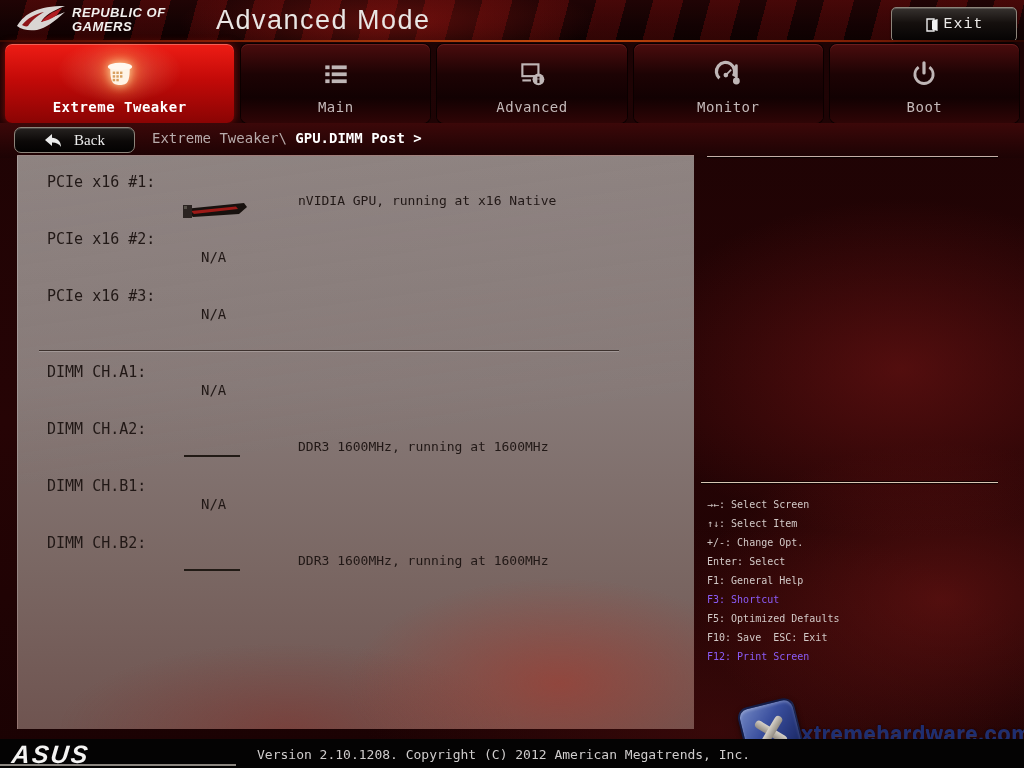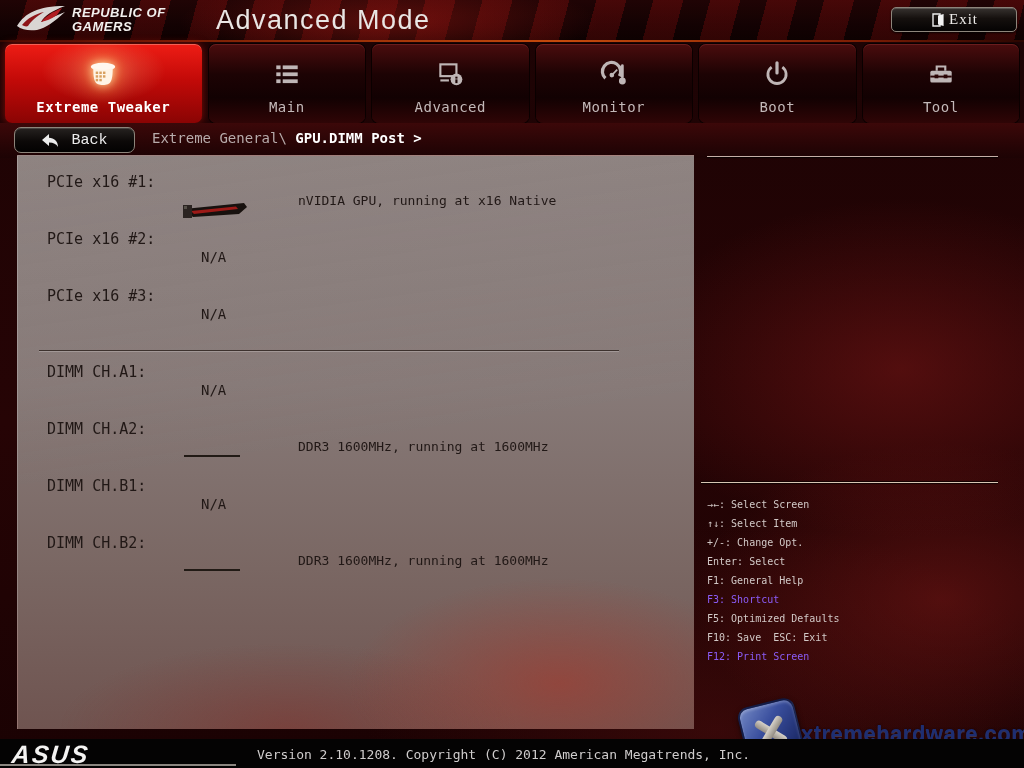--- a/index.html
+++ b/index.html
@@ -30,26 +30,26 @@
   .brand{
     position:absolute;left:72px;top:6px;color:#f2f0ee;
     font-family:"Liberation Sans",sans-serif;font-weight:bold;font-style:italic;
     font-size:13px;line-height:14px;letter-spacing:0.5px;
   }
   .mode-title{
     position:absolute;left:216px;top:5px;color:#e9e6e4;
     font-family:"Liberation Sans",sans-serif;font-weight:300;font-size:27px;letter-spacing:1.5px;
   }
   .exit-btn{
-    position:absolute;right:7px;top:7px;width:126px;height:25px;
+    position:absolute;right:7px;top:7px;width:126px;height:35px;
     border:1px solid #8d857b;border-radius:5px;cursor:pointer;
     background:linear-gradient(180deg,#37322f 0%,#15100e 45%,#050303 100%);
     box-shadow:inset 0 1px 0 rgba(255,255,255,0.18), 0 1px 2px rgba(0,0,0,0.8);
     display:flex;align-items:center;justify-content:center;gap:3px;
-    color:#eceae8;font-size:15px;font-family:Liberation Serif, serif;letter-spacing:1px;
+    color:#eceae8;font-size:15px;font-family:Liberation Mono, monospace;letter-spacing:1px;
   }
 
   
   .tabbar{
     position:absolute;left:0;top:44px;width:1014px;height:79px;padding:0 5px;
     display:flex;gap:7px;
   }
   .tab{
     position:relative;flex:1;border-radius:7px;cursor:pointer;
     background:linear-gradient(180deg,#4a0c0d 0%,#1d0304 38%,#120102 68%,#2f0506 100%);
@@ -74,21 +74,21 @@
   .crumbbar{
     position:absolute;left:0;top:123px;width:1024px;height:35px;
     background:linear-gradient(180deg,#3c0809 0%,#250405 70%,#1d0304 100%);
   }
   .back-btn{
     position:absolute;left:14px;top:4px;width:121px;height:26px;
     border:1px solid #8d857b;border-radius:7px;cursor:pointer;
     background:linear-gradient(180deg,#262220 0%,#0c0908 55%,#030202 100%);
     box-shadow:inset 0 1px 0 rgba(255,255,255,0.15);
     display:flex;align-items:center;justify-content:center;gap:12px;
-    color:#ececec;font-size:15px;font-family:Liberation Mono, monospace;
+    color:#ececec;font-size:15px;font-family:Liberation Serif, serif;
   }
   .crumb{position:absolute;left:152px;top:7px;font-size:14px;}
   .crumb-pre{color:#b7abab;}
   .crumb-cur{color:#ffffff;font-weight:bold;margin-top:18px;}
 
   
   .panel{
     position:absolute;left:17px;top:155px;width:676px;height:573px;
     border-top:1px solid rgba(255,255,255,0.3);
     border-left:1px solid rgba(255,255,255,0.2);
@@ -236,43 +236,31 @@
     </div>
     <div class="tab">
       <span class="ticon">
         <svg width="30" height="30" viewBox="0 0 28 28">
           <path d="M9 7.5 A8.5 8.5 0 1 0 19 7.5" fill="none" stroke="#bfb6b6" stroke-width="2.6"></path>
           <path d="M14 3.5 V13" stroke="#bfb6b6" stroke-width="3" stroke-linecap="round"></path>
         </svg>
       </span>
       <span class="tlabel">Boot</span>
     </div>
-    <div class="tab">
-      <span class="ticon">
-        <svg width="30" height="30" viewBox="0 0 28 28">
-          <path d="M10 11 V7 h8 v4" fill="none" stroke="#bfb6b6" stroke-width="2"></path>
-          <rect x="4" y="11" width="20" height="11" rx="1.5" fill="#bfb6b6"></rect>
-          <rect x="4" y="15.5" width="20" height="1.8" fill="#2a0505"></rect>
-          <rect x="8" y="14.5" width="3.5" height="3.5" fill="#2a0505"></rect>
-          <rect x="16.5" y="14.5" width="3.5" height="3.5" fill="#2a0505"></rect>
-        </svg>
-      </span>
-      <span class="tlabel">Tool</span>
-    </div>
   </nav>
 
   <div class="crumbbar">
     <button class="back-btn">
       <svg width="18" height="15" viewBox="0 0 18 15">
         <path d="M8 1 L1 7 L8 13 L8 9.6 C12.5 9.6 15.4 11.2 17 14 C17 8 13 5.1 8 4.7 Z" fill="#ececec"></path>
       </svg>
       <span>Back</span>
     </button>
     <div class="crumb">
-      <span class="crumb-pre">Extreme General\ </span><span class="crumb-cur">GPU.DIMM Post &gt;</span>
+      <span class="crumb-pre">Extreme Tweaker\ </span><span class="crumb-cur">GPU.DIMM Post &gt;</span>
     </div>
   </div>
 
   <main class="panel">
     <div class="row-label" style="left:29px;top:17px">PCIe x16 #1:</div>
     <svg class="gpu-img" width="68" height="24" viewBox="0 0 68 24">
       <polygon points="3,9 63,3 66,7 58,14 12,17" fill="#17110e"></polygon>
       <polygon points="10,11 55,6.5 57,9 13,14" fill="#9c1a17"></polygon>
       <rect x="2" y="5" width="9" height="13" fill="#2b2421"></rect>
       <rect x="3" y="6" width="3" height="3" fill="#555049"></rect>

